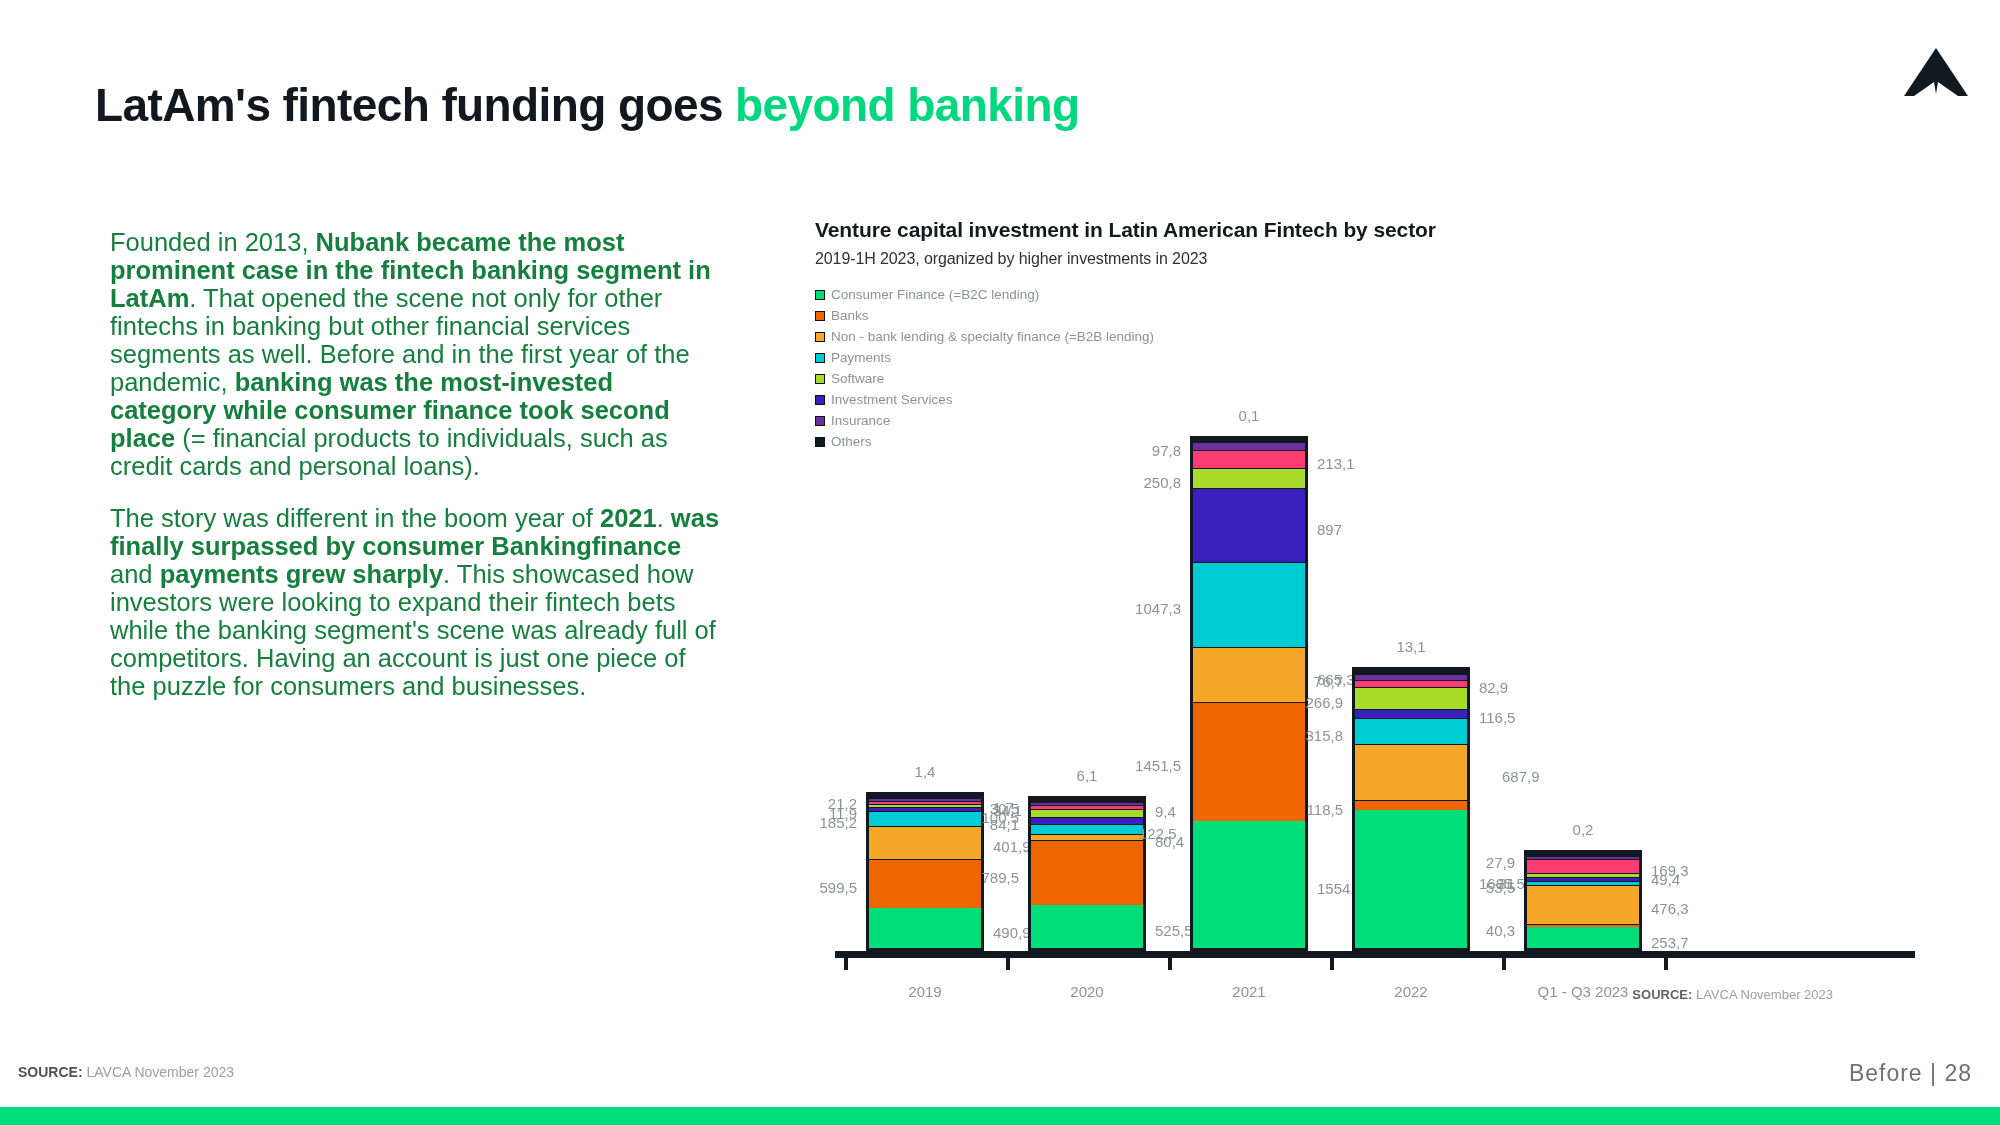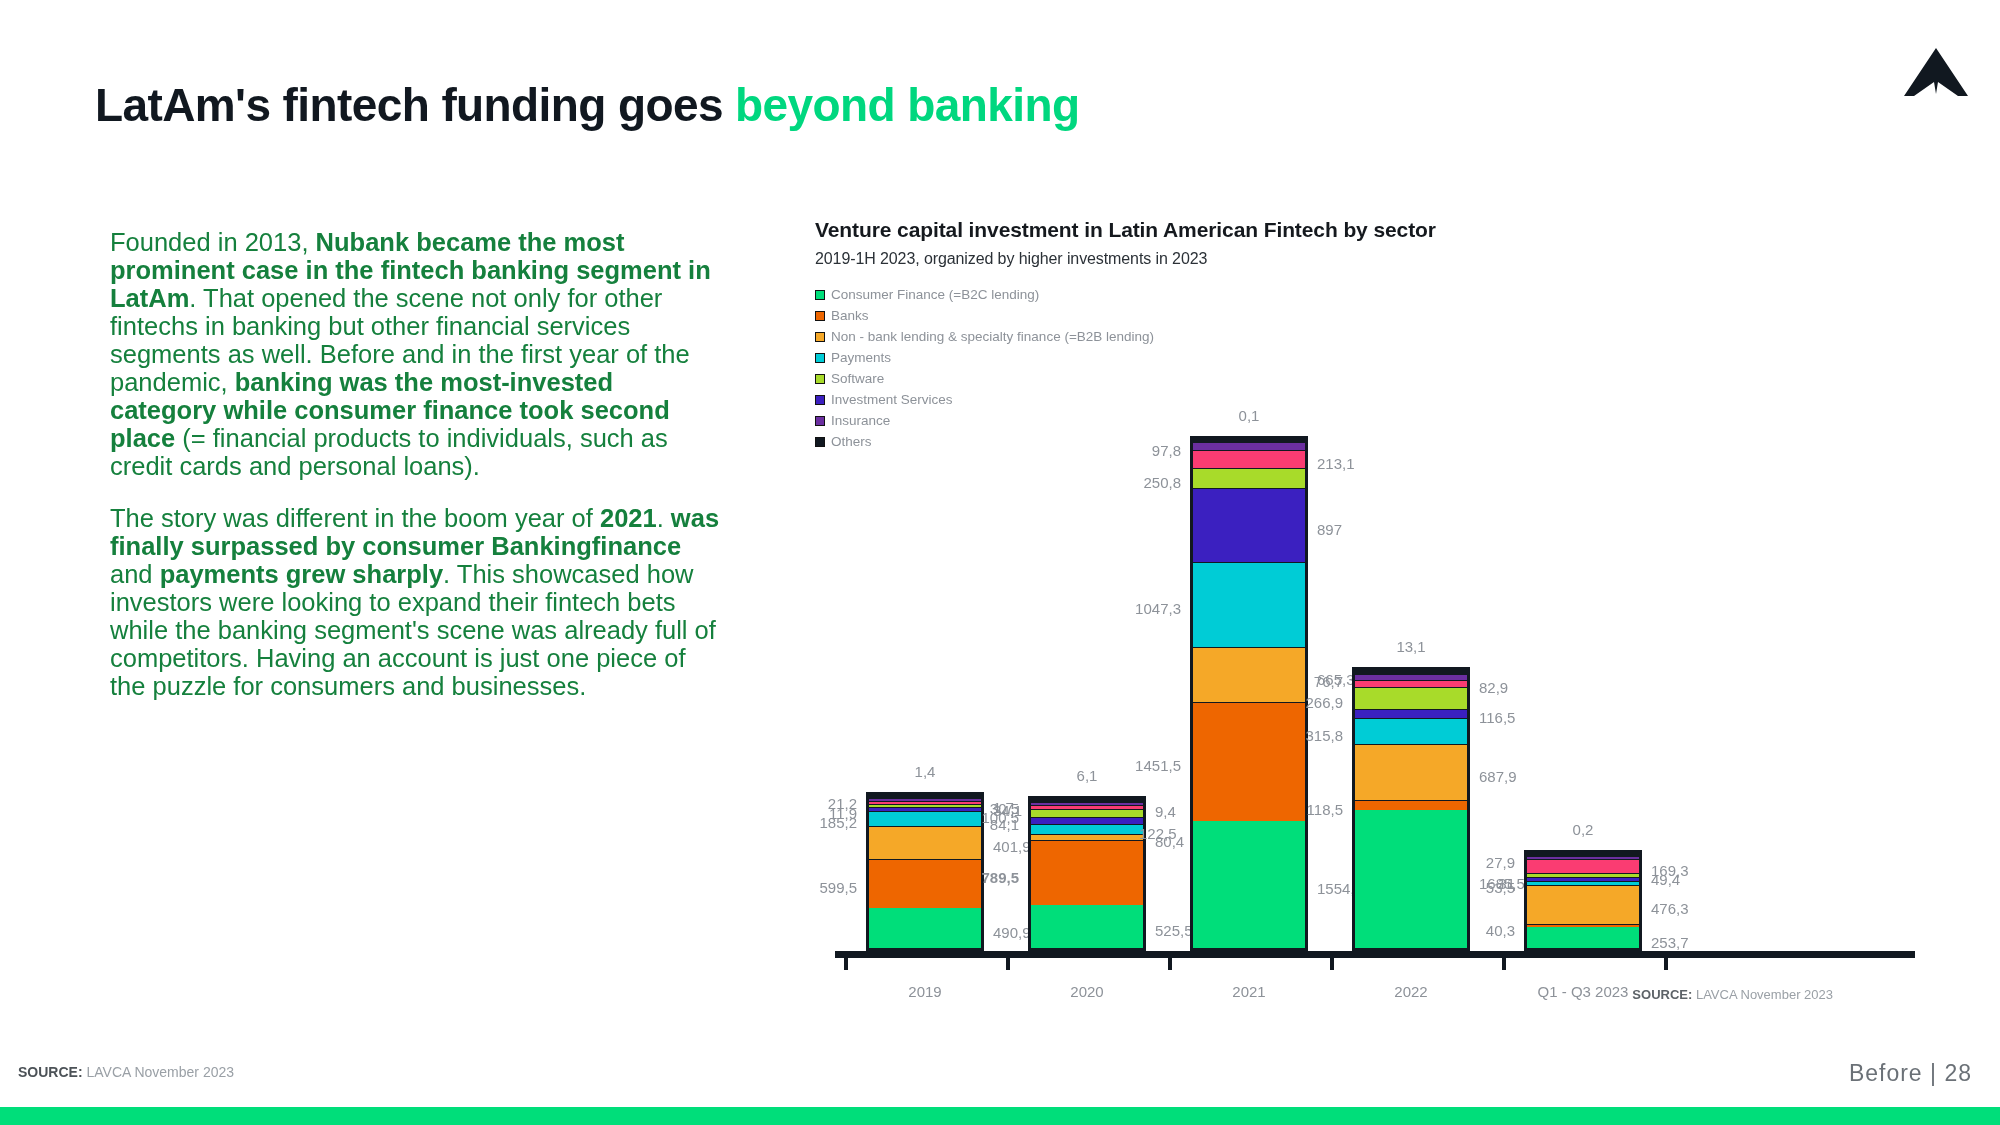--- a/index.html
+++ b/index.html
@@ -164,21 +164,21 @@
             <div class="seg" style="height: 6.58514px; background: rgb(245, 168, 40);"></div>
             <div class="seg" style="height: 10.0333px; background: rgb(0, 204, 214);"></div>
             <div class="seg" style="height: 6.88819px; background: rgb(59, 32, 192);"></div>
             <div class="seg" style="height: 8.23143px; background: rgb(168, 219, 42);"></div>
             <div class="seg" style="height: 3.2px; background: rgb(250, 60, 114);"></div>
             <div class="seg" style="height: 3.2px; background: rgb(107, 47, 160);"></div>
             <div class="seg" style="height: 3.2px; background: rgb(17, 24, 32);"></div>
           </div>
         </div>
         <div class="vlabel right" style="left: 340px; bottom: 80.5205px; text-align: center;">525,5</div>
-        <div class="vlabel left" style="right: 906px; bottom: 134.373px; font-weight: bold;">789,5</div>
+        <div class="vlabel left" style="right: 906px; bottom: 134.373px;">789,5</div>
         <div class="vlabel right" style="left: 340px; bottom: 169.997px;">80,4</div>
         <div class="vlabel right" style="left: 324px; bottom: 178.307px;">122,5</div>
         <div class="vlabel left" style="right: 906px; bottom: 186.767px;">84,1</div>
         <div class="vlabel left" style="right: 906px; bottom: 194.327px;">100,5</div>
         <div class="vlabel right" style="left: 340px; bottom: 200.043px;">9,4</div>
         <div class="vlabel left" style="right: 906px; bottom: 203.243px;">30,5</div>
         <div class="vlabel top" style="left: 212px; bottom: 236.043px;">6,1</div>
         <div class="tick" style="left: 191px;"></div>
         <div class="cat-label" style="left: 162px;">2020</div>
         <div class="bar-col" style="left: 375px;">
@@ -213,21 +213,21 @@
             <div class="seg" style="height: 25.8655px; background: rgb(0, 204, 214);"></div>
             <div class="seg" style="height: 9.5419px; background: rgb(59, 32, 192);"></div>
             <div class="seg" style="height: 21.8604px; background: rgb(168, 219, 42);"></div>
             <div class="seg" style="height: 6.7899px; background: rgb(250, 60, 114);"></div>
             <div class="seg" style="height: 6.2821px; background: rgb(107, 47, 160);"></div>
             <div class="seg" style="height: 3.2px; background: rgb(17, 24, 32);"></div>
           </div>
         </div>
         <div class="vlabel right" style="left: 664px; bottom: 128.025px;">1685,5</div>
         <div class="vlabel left" style="right: 582px; bottom: 201.903px;">118,5</div>
-        <div class="vlabel right" style="left: 664px; bottom: 234.927px; margin-top: 40px;">687,9</div>
+        <div class="vlabel right" style="left: 687px; bottom: 234.927px; margin-top: 40px;">687,9</div>
         <div class="vlabel left" style="right: 582px; bottom: 276.031px;">315,8</div>
         <div class="vlabel right" style="left: 664px; bottom: 293.735px;">116,5</div>
         <div class="vlabel left" style="right: 582px; bottom: 309.436px;">266,9</div>
         <div class="vlabel right" style="left: 664px; bottom: 323.761px;">82,9</div>
         <div class="vlabel left" style="right: 582px; bottom: 330.297px;">76,7</div>
         <div class="vlabel top" style="left: 536px; bottom: 364.638px;">13,1</div>
         <div class="tick" style="left: 515px;"></div>
         <div class="cat-label" style="left: 486px;">2022</div>
         <div class="bar-col" style="left: 709px;">
           <div class="bar">

